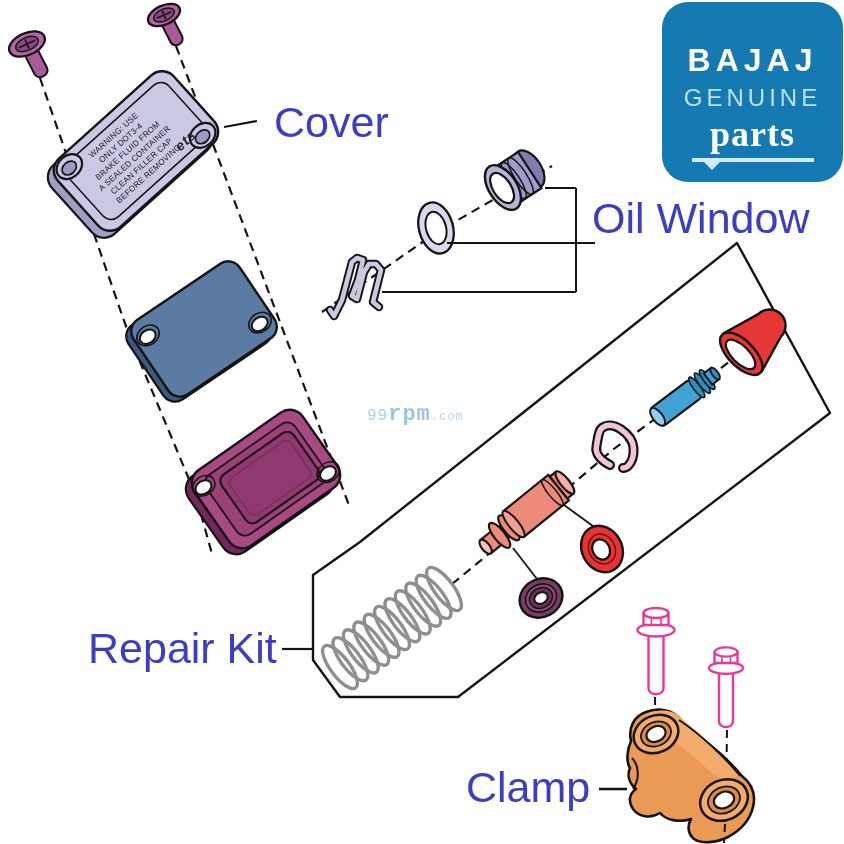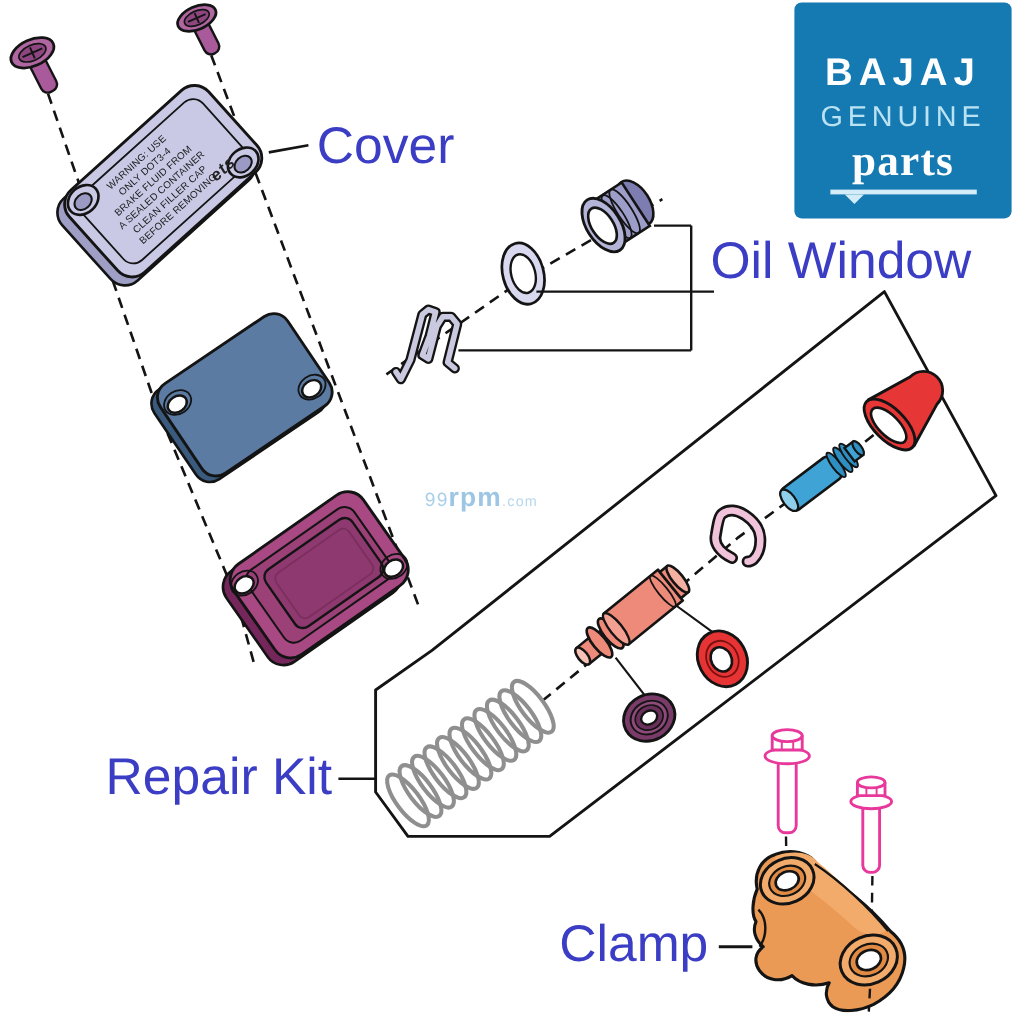--- a/index.html
+++ b/index.html
@@ -1,24 +1,24 @@
 <!DOCTYPE html>
 <html><head>
 <meta charset="utf-8">
 <style>
   html,body{margin:0;padding:0;background:#ffffff;}
   .stage{position:relative;width:844px;height:844px;background:#ffffff;overflow:hidden;
          font-family:"Liberation Sans",sans-serif;}
   .stage svg{position:absolute;left:0;top:0;}
   .callout{position:absolute;color:#3b3ec5;font-size:43px;line-height:1;white-space:nowrap;}
-  .watermark{position:absolute;left:354px;top:402px;white-space:nowrap;letter-spacing:1px;}
+  .watermark{position:absolute;left:367px;top:402px;white-space:nowrap;letter-spacing:1px;font-family:Liberation Mono, monospace;}
   .watermark .wm-num{font-size:16px;color:#a9cfe9;}
   .watermark .wm-name{font-size:22px;font-weight:bold;color:#9cc6e4;}
   .watermark .wm-tld{font-size:12px;color:#b7d8ee;}
-  .badge{position:absolute;left:662px;top:2px;width:181px;height:180px;border-radius:6px;
+  .badge{position:absolute;left:662px;top:2px;width:181px;height:180px;border-radius:26px;
          background:#1579b2;display:flex;flex-direction:column;align-items:center;}
   .badge .b1{margin-top:40px;font-size:32px;font-weight:bold;color:#ffffff;letter-spacing:5px;}
   .badge .b2{margin-top:5px;font-size:24px;color:#b9e2f3;letter-spacing:4px;}
   .badge .b3{margin-top:1px;font-size:36px;font-weight:bold;color:#ffffff;letter-spacing:1px;font-family:Liberation Serif, serif;}
   .badge .bar{position:relative;width:122px;height:4px;background:#d3ecf7;margin-top:3px;}
   .badge .tri{position:absolute;left:12px;top:4px;width:0;height:0;
               border-left:8px solid transparent;border-right:8px solid transparent;
               border-top:8px solid #d3ecf7;}
 </style>
 </head>
@@ -249,21 +249,21 @@
     <g transform="translate(724,800) rotate(-24)" stroke="#141414">
       <ellipse rx="24.5" ry="20" fill="#f3ab6b" stroke-width="2.5"></ellipse>
       <ellipse rx="16.5" ry="13" fill="#e08a44" stroke-width="1.8"></ellipse>
       <ellipse rx="10.5" ry="8" fill="#ffffff" stroke-width="2.2"></ellipse>
     </g>
     <line x1="725" y1="824" x2="724" y2="843" stroke="#141414" stroke-width="2" stroke-dasharray="8 6"></line>
     <line x1="599" y1="789" x2="627" y2="789" stroke="#141414" stroke-width="2.6"></line>
   </g>
 </svg>
 
-<div class="callout" style="left:264px;top:101px;">Cover</div>
+<div class="callout" style="left:274px;top:101px;">Cover</div>
 <div class="callout" style="left:592px;top:197px;">Oil Window</div>
 <div class="callout" style="left:88px;top:627px;">Repair Kit</div>
 <div class="callout" style="left:466px;top:766px;text-align:right;">Clamp</div>
 
 <div class="watermark"><span class="wm-num">99</span><span class="wm-name">rpm</span><span class="wm-tld">.com</span></div>
 
 <div class="badge">
   <div class="b1">BAJAJ</div>
   <div class="b2">GENUINE</div>
   <div class="b3">parts</div>

